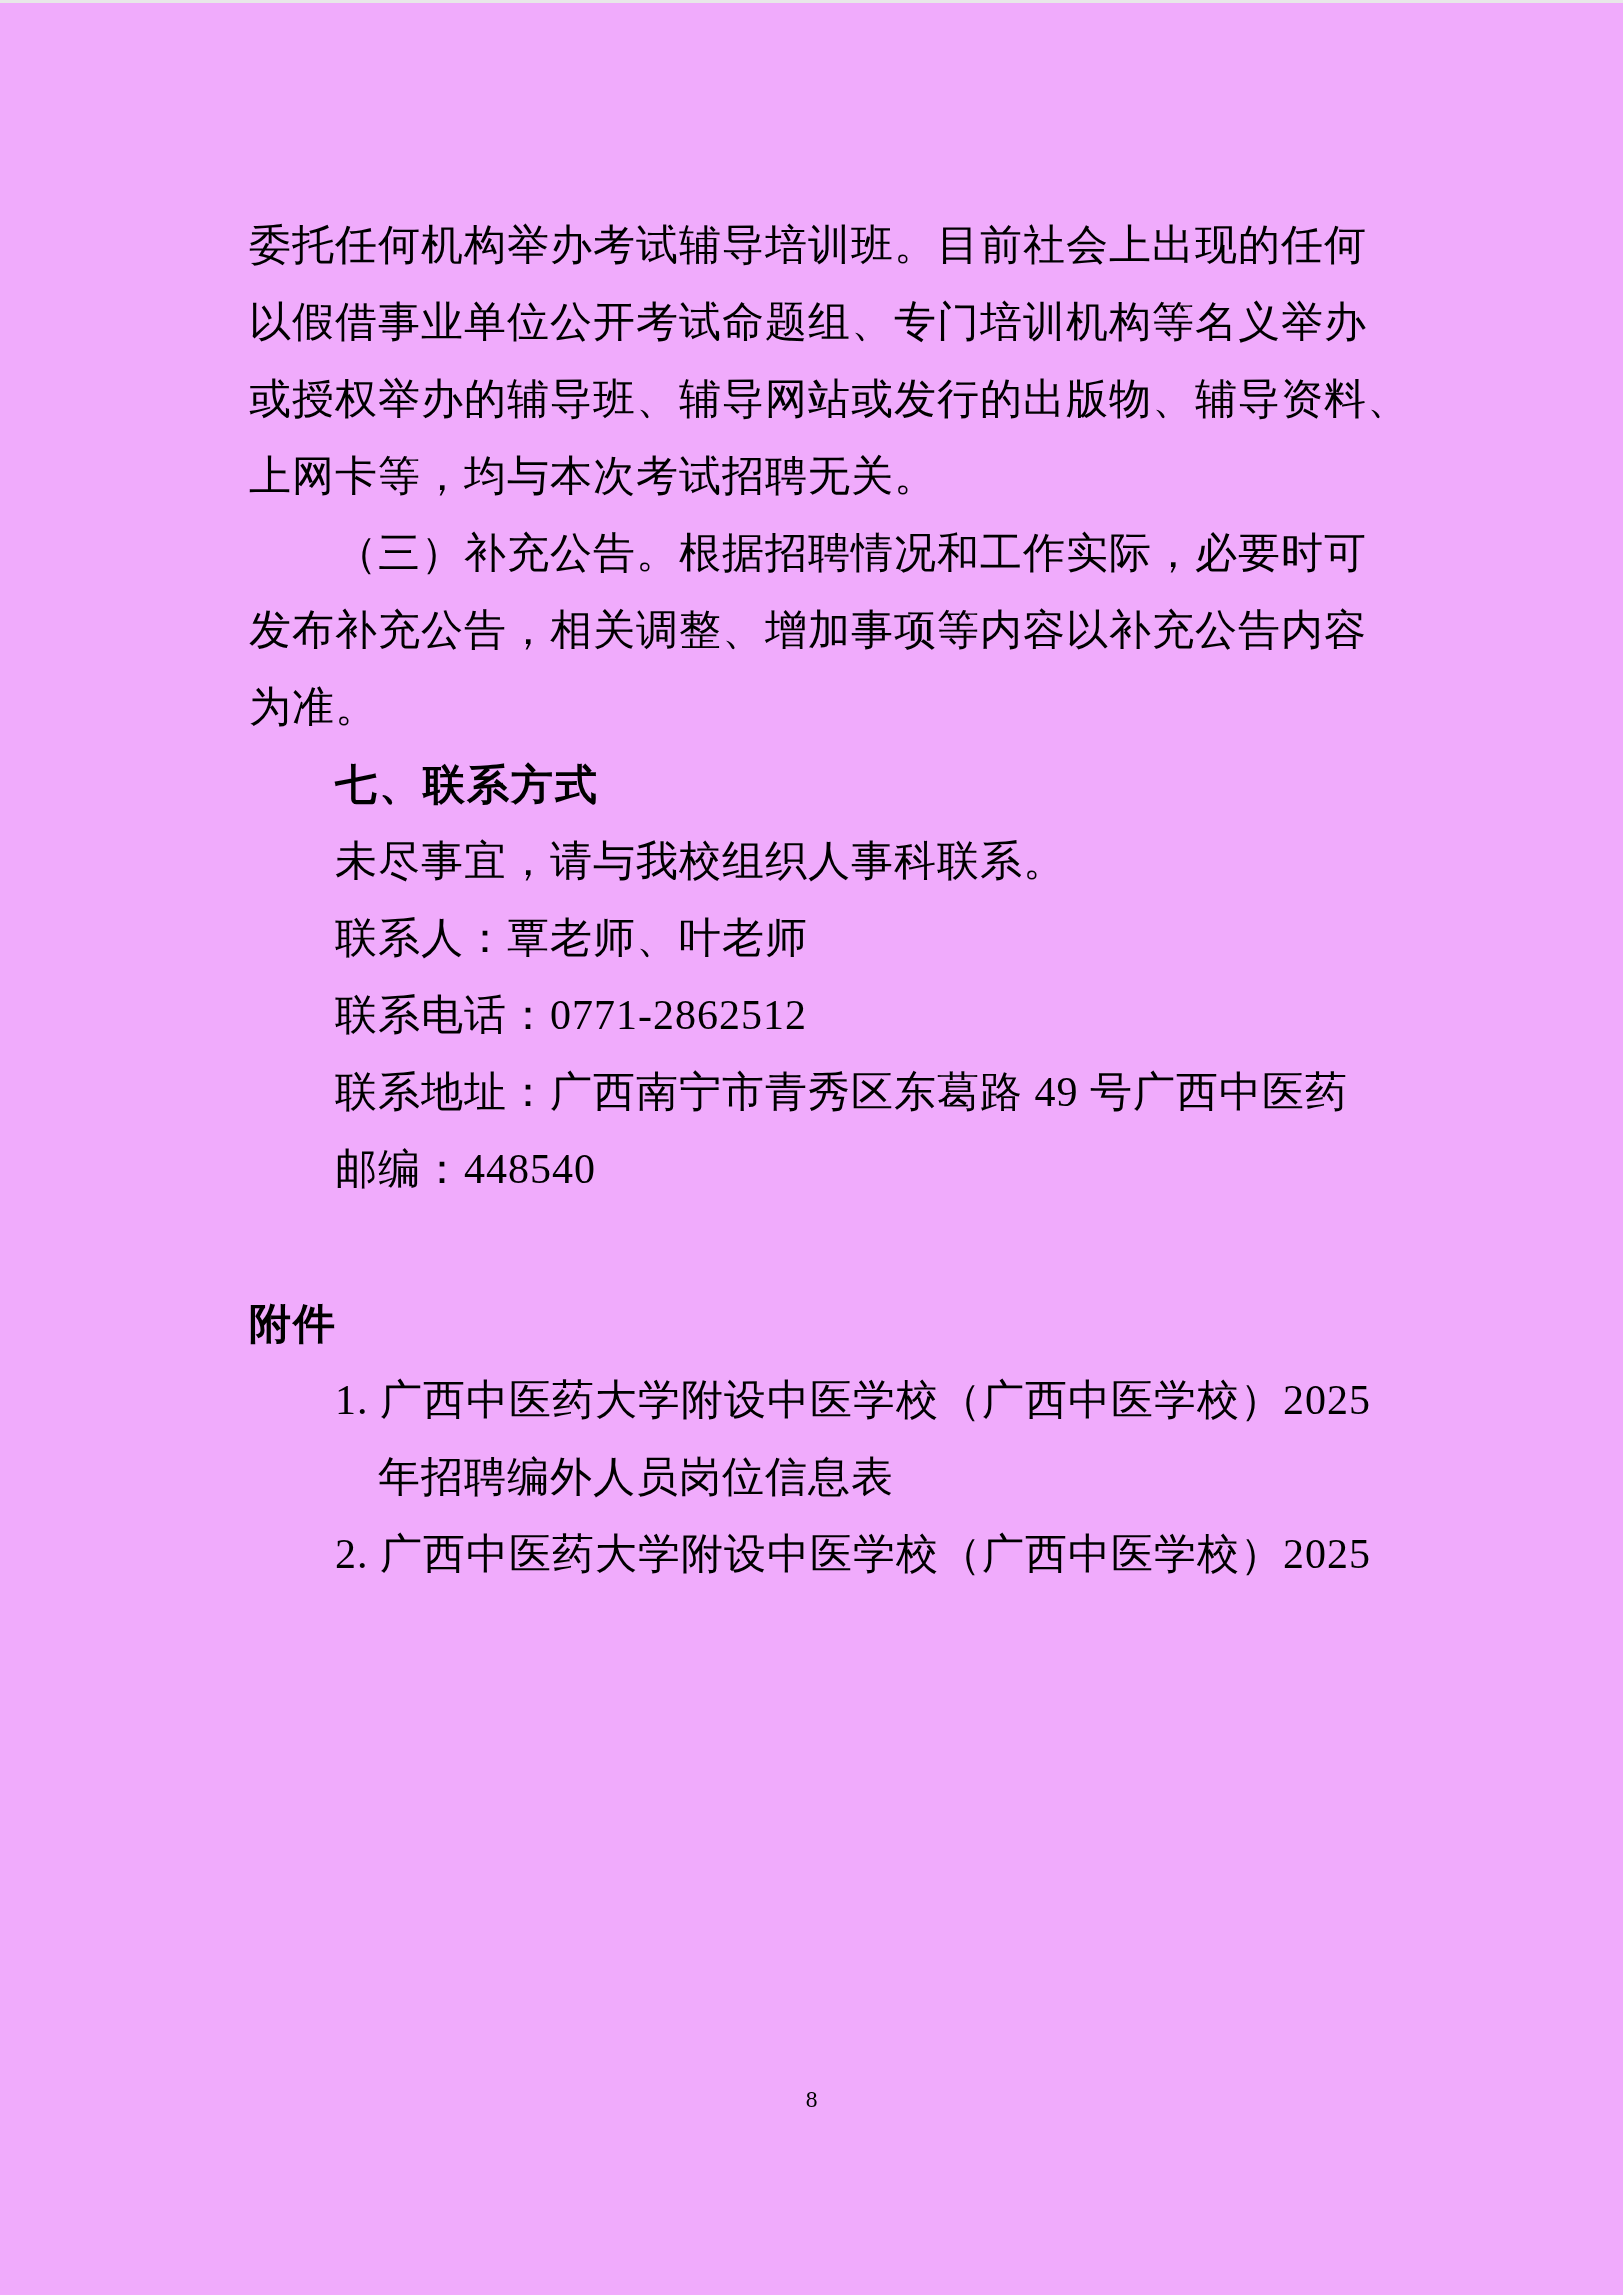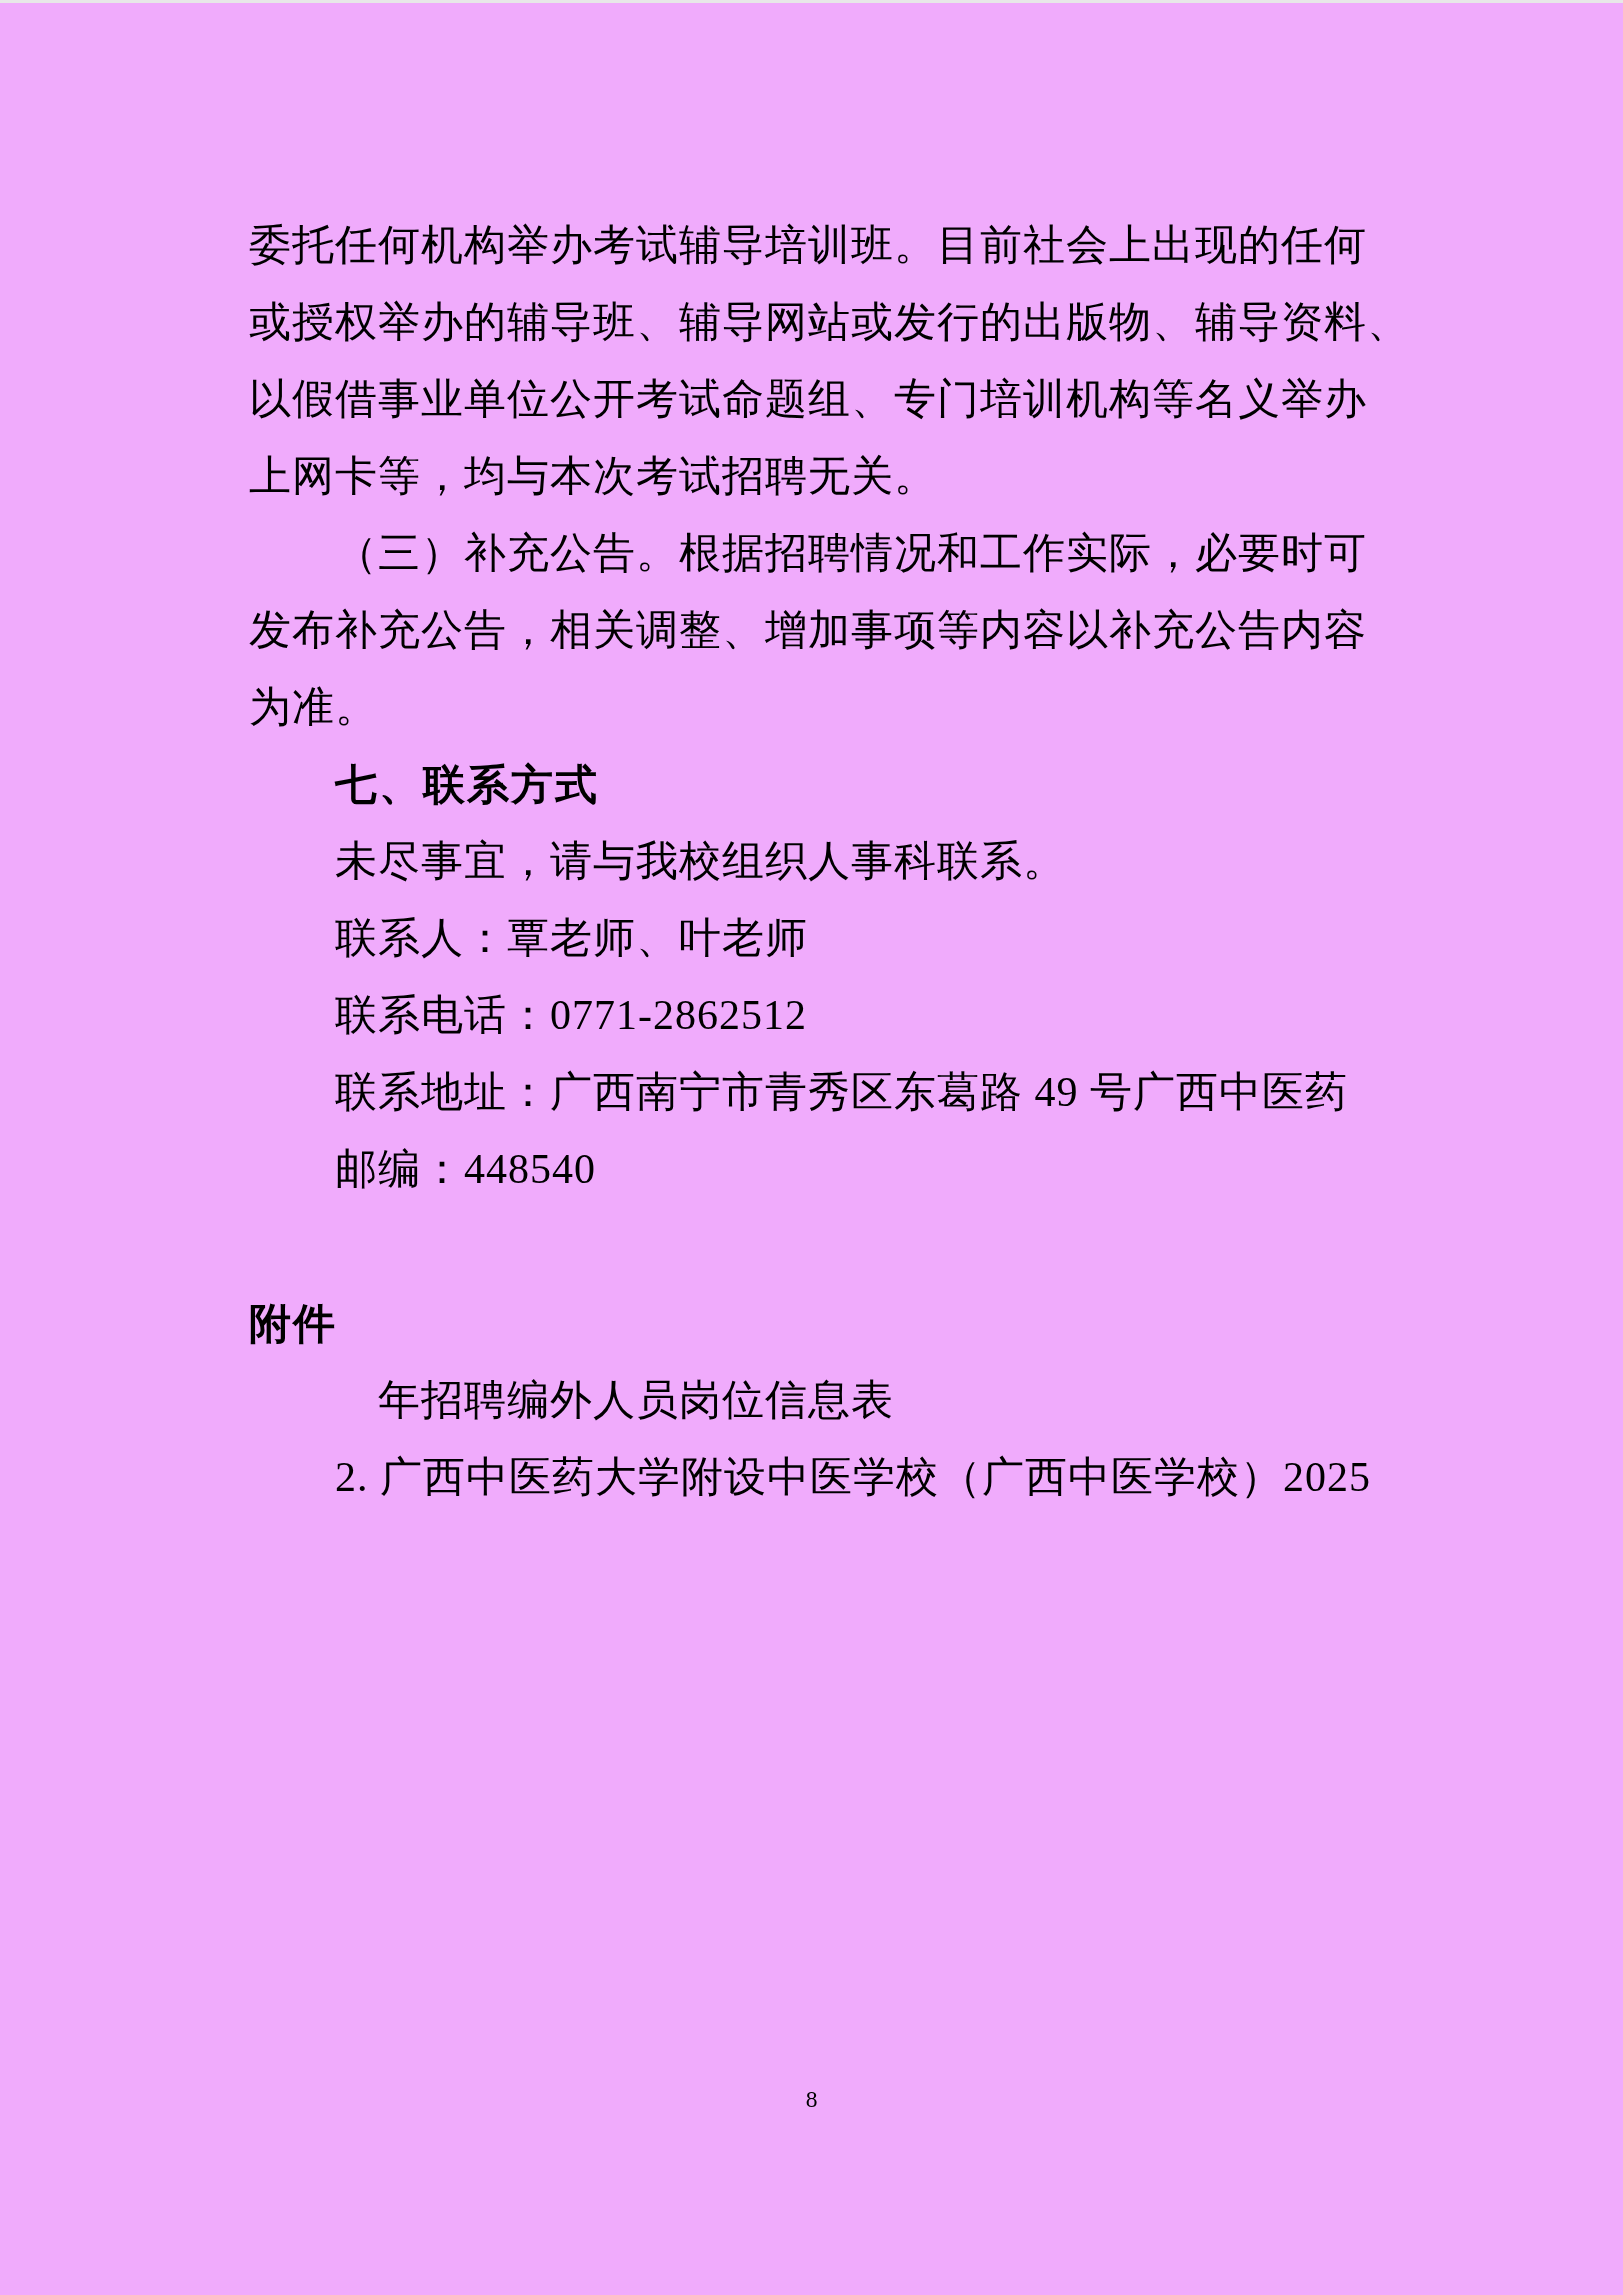--- a/index.html
+++ b/index.html
@@ -50,38 +50,39 @@
     font-family: "Liberation Serif", "DejaVu Serif", serif;
   }
 </style>
 </head>
 <body>
 
 <div class="page">
   <div class="content">
 
     <div class="line">委托任何机构举办考试辅导培训班。目前社会上出现的任何</div>
+    <div class="line">以假借事业单位公开考试命题组、专门培训机构等名义举办</div>
     <div class="line">或授权举办的辅导班、辅导网站或发行的出版物、辅导资料、</div>
-    <div class="line">以假借事业单位公开考试命题组、专门培训机构等名义举办</div>
     <div class="line">上网卡等，均与本次考试招聘无关。</div>
 
     <div class="line ind2">（三）补充公告。根据招聘情况和工作实际，必要时可</div>
     <div class="line">发布补充公告，相关调整、增加事项等内容以补充公告内容</div>
     <div class="line">为准。</div>
 
     <div class="line ind2 heading">七、联系方式</div>
     <div class="line ind2">未尽事宜，请与我校组织人事科联系。</div>
     <div class="line ind2">联系人：覃老师、叶老师</div>
     <div class="line ind2">联系电话：0771-2862512</div>
     <div class="line ind2">联系地址：广西南宁市青秀区东葛路 49 号广西中医药</div>
     <div class="line ind2">邮编：448540</div>
 
     <div class="line blank"></div>
 
     <div class="line heading">附件</div>
+    <div class="line ind2">1. 广西中医药大学附设中医学校（广西中医学校）2025</div>
     <div class="line ind3">年招聘编外人员岗位信息表</div>
     <div class="line ind2">2. 广西中医药大学附设中医学校（广西中医学校）2025</div>
 
   </div>
 
   <div class="page-number">8</div>
 </div>
 
 
 </body></html>

